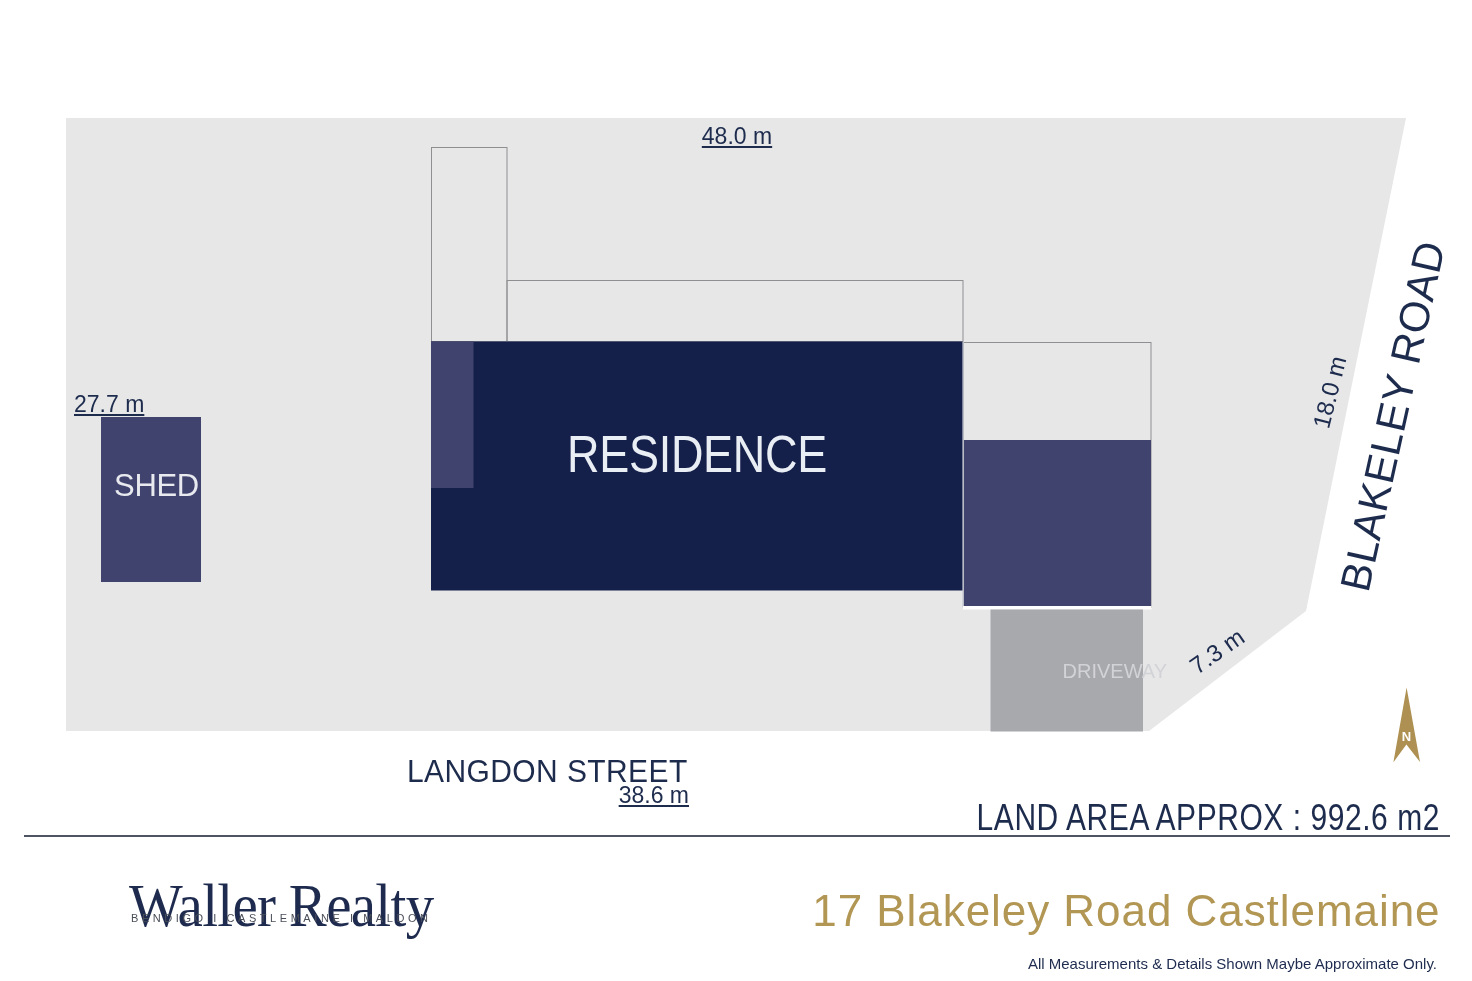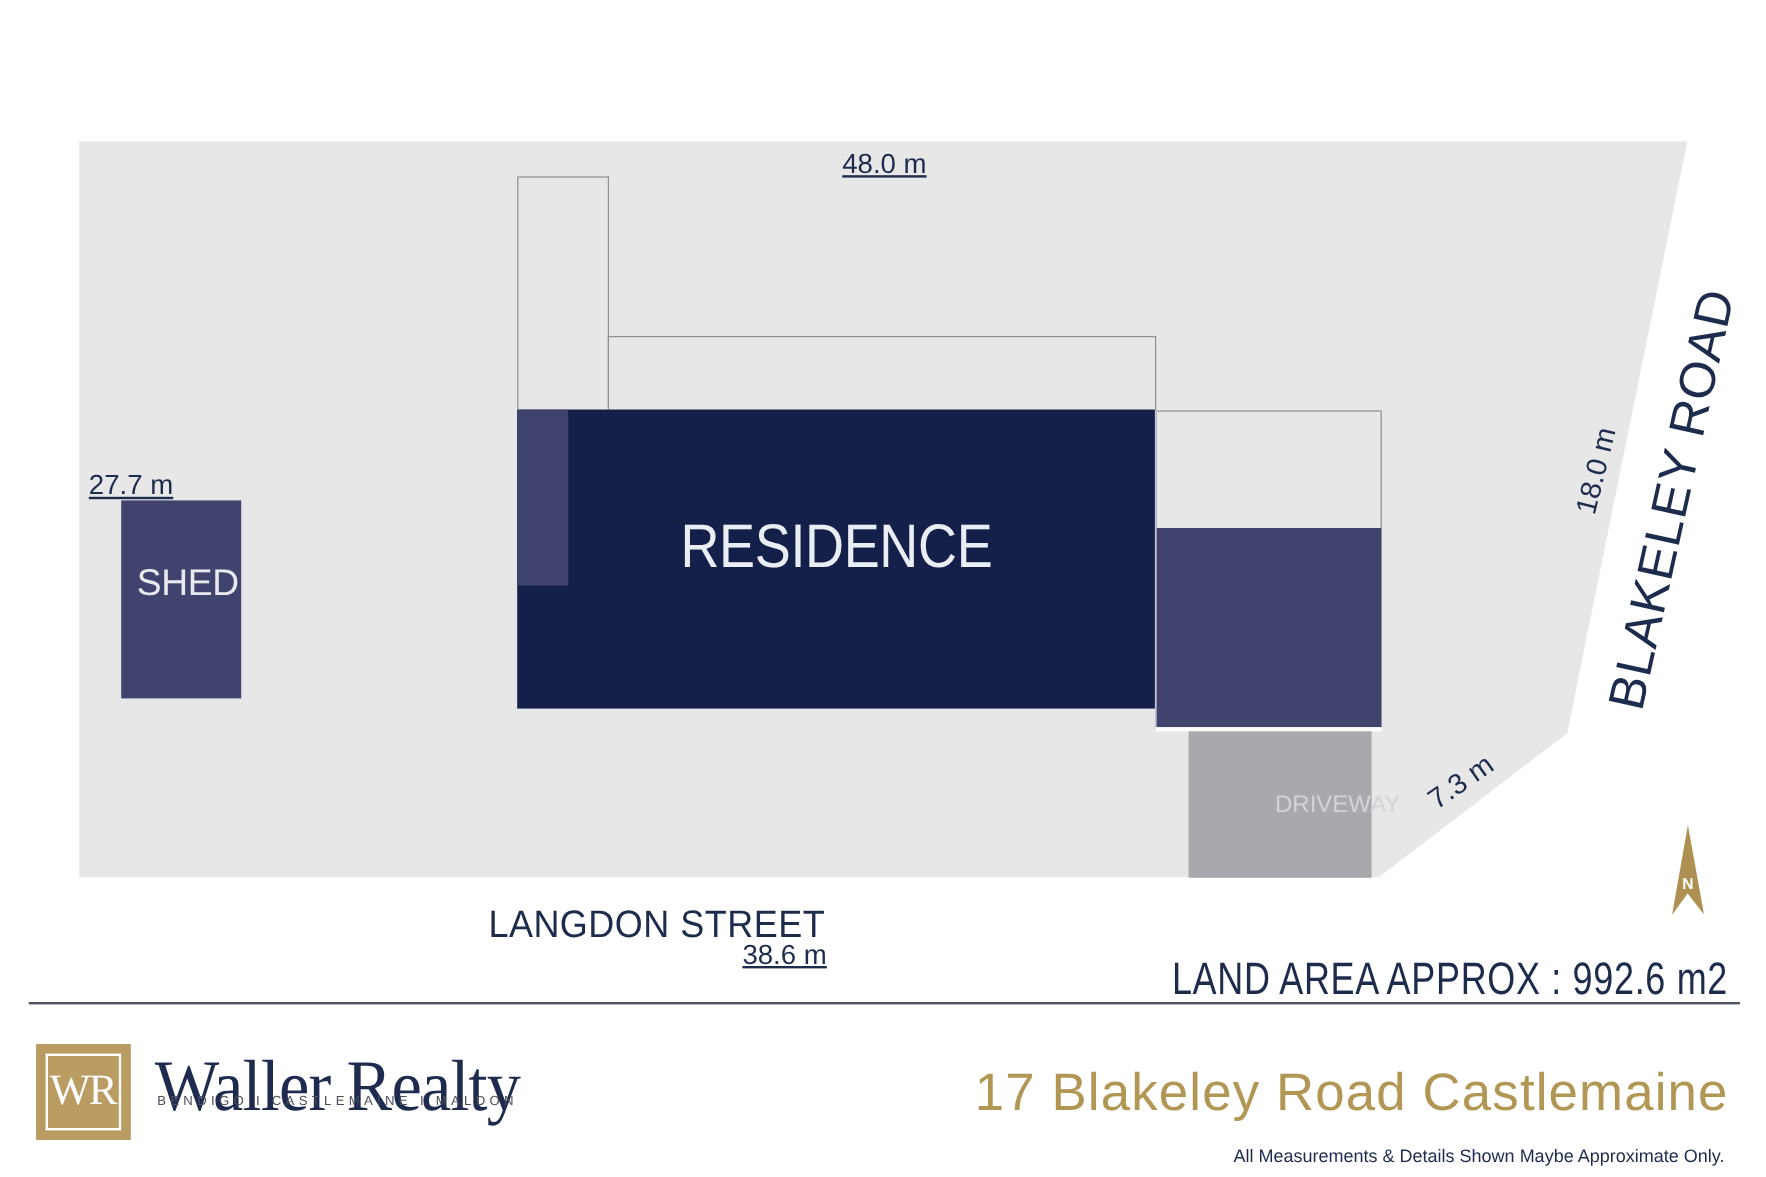--- a/index.html
+++ b/index.html
@@ -34,22 +34,18 @@
 <div class="abs" style="left:101px;top:469.8px;width:111px;text-align:center;font-size:31px;line-height:31px;letter-spacing:-0.3px;color:#e8eaf0;">SHED</div>
 <div class="abs" style="left:431px;top:432px;width:532px;text-align:center;font-size:45px;line-height:45px;letter-spacing:-0.3px;color:#e9edf4;transform:scaleY(1.14);">RESIDENCE</div>
 <div class="abs" style="left:990.5px;top:660.5px;width:152.5px;text-align:center;font-size:20px;line-height:20px;color:#d2d3d7;margin-left:48px;">DRIVEWAY</div>
 
 <div class="abs" style="left:407px;top:753.5px;font-size:30px;line-height:32px;color:#1d2b4d;letter-spacing:0.4px;transform:scaleY(1.06);transform-origin:left top;">LANGDON STREET</div>
 
 <div class="abs" style="right:32px;top:796.5px;font-size:30px;line-height:32px;letter-spacing:0.55px;color:#1d2b4d;transform:scaleY(1.26);transform-origin:right top;">LAND AREA APPROX : 992.6 m2</div>
 
 <div class="abs" style="left:24px;top:835px;width:1426px;height:2px;background:#4e5461;"></div>
 
-<div class="abs" style="left:29.5px;top:870px;width:79px;height:79.5px;background:#ba9b61;">
-  <div class="abs" style="left:8px;top:8px;right:8px;bottom:8px;border:2px solid #ffffff;"></div>
-  <div class="abs" style="left:0;top:0;width:100%;height:77.5px;line-height:77.5px;text-align:center;font-family:'Liberation Serif',serif;font-size:36px;letter-spacing:-1.5px;color:#fdfdfd;">WR</div>
-</div>
 <div class="abs" style="left:129px;top:874.8px;font-family:'Liberation Serif',serif;font-size:57px;line-height:57px;letter-spacing:-0.7px;color:#1e2b4f;transform:scaleY(1.06);transform-origin:left top;">Waller Realty</div>
 <div class="abs" style="left:131px;top:913px;font-size:11px;line-height:11px;letter-spacing:3.56px;color:#4a4e58;">BENDIGO I CASTLEMAINE I MALDON</div>
 
 <div class="abs" style="right:31.5px;top:889px;font-family:Liberation Sans, sans-serif;font-size:44px;line-height:44px;letter-spacing:0.95px;color:#b29653;">17 Blakeley Road Castlemaine</div>
 <div class="abs" style="right:35px;top:956px;font-size:15px;line-height:16px;color:#1e2b4f;">All Measurements &amp; Details Shown Maybe Approximate Only.</div>
 
 </div>
 </body></html>

